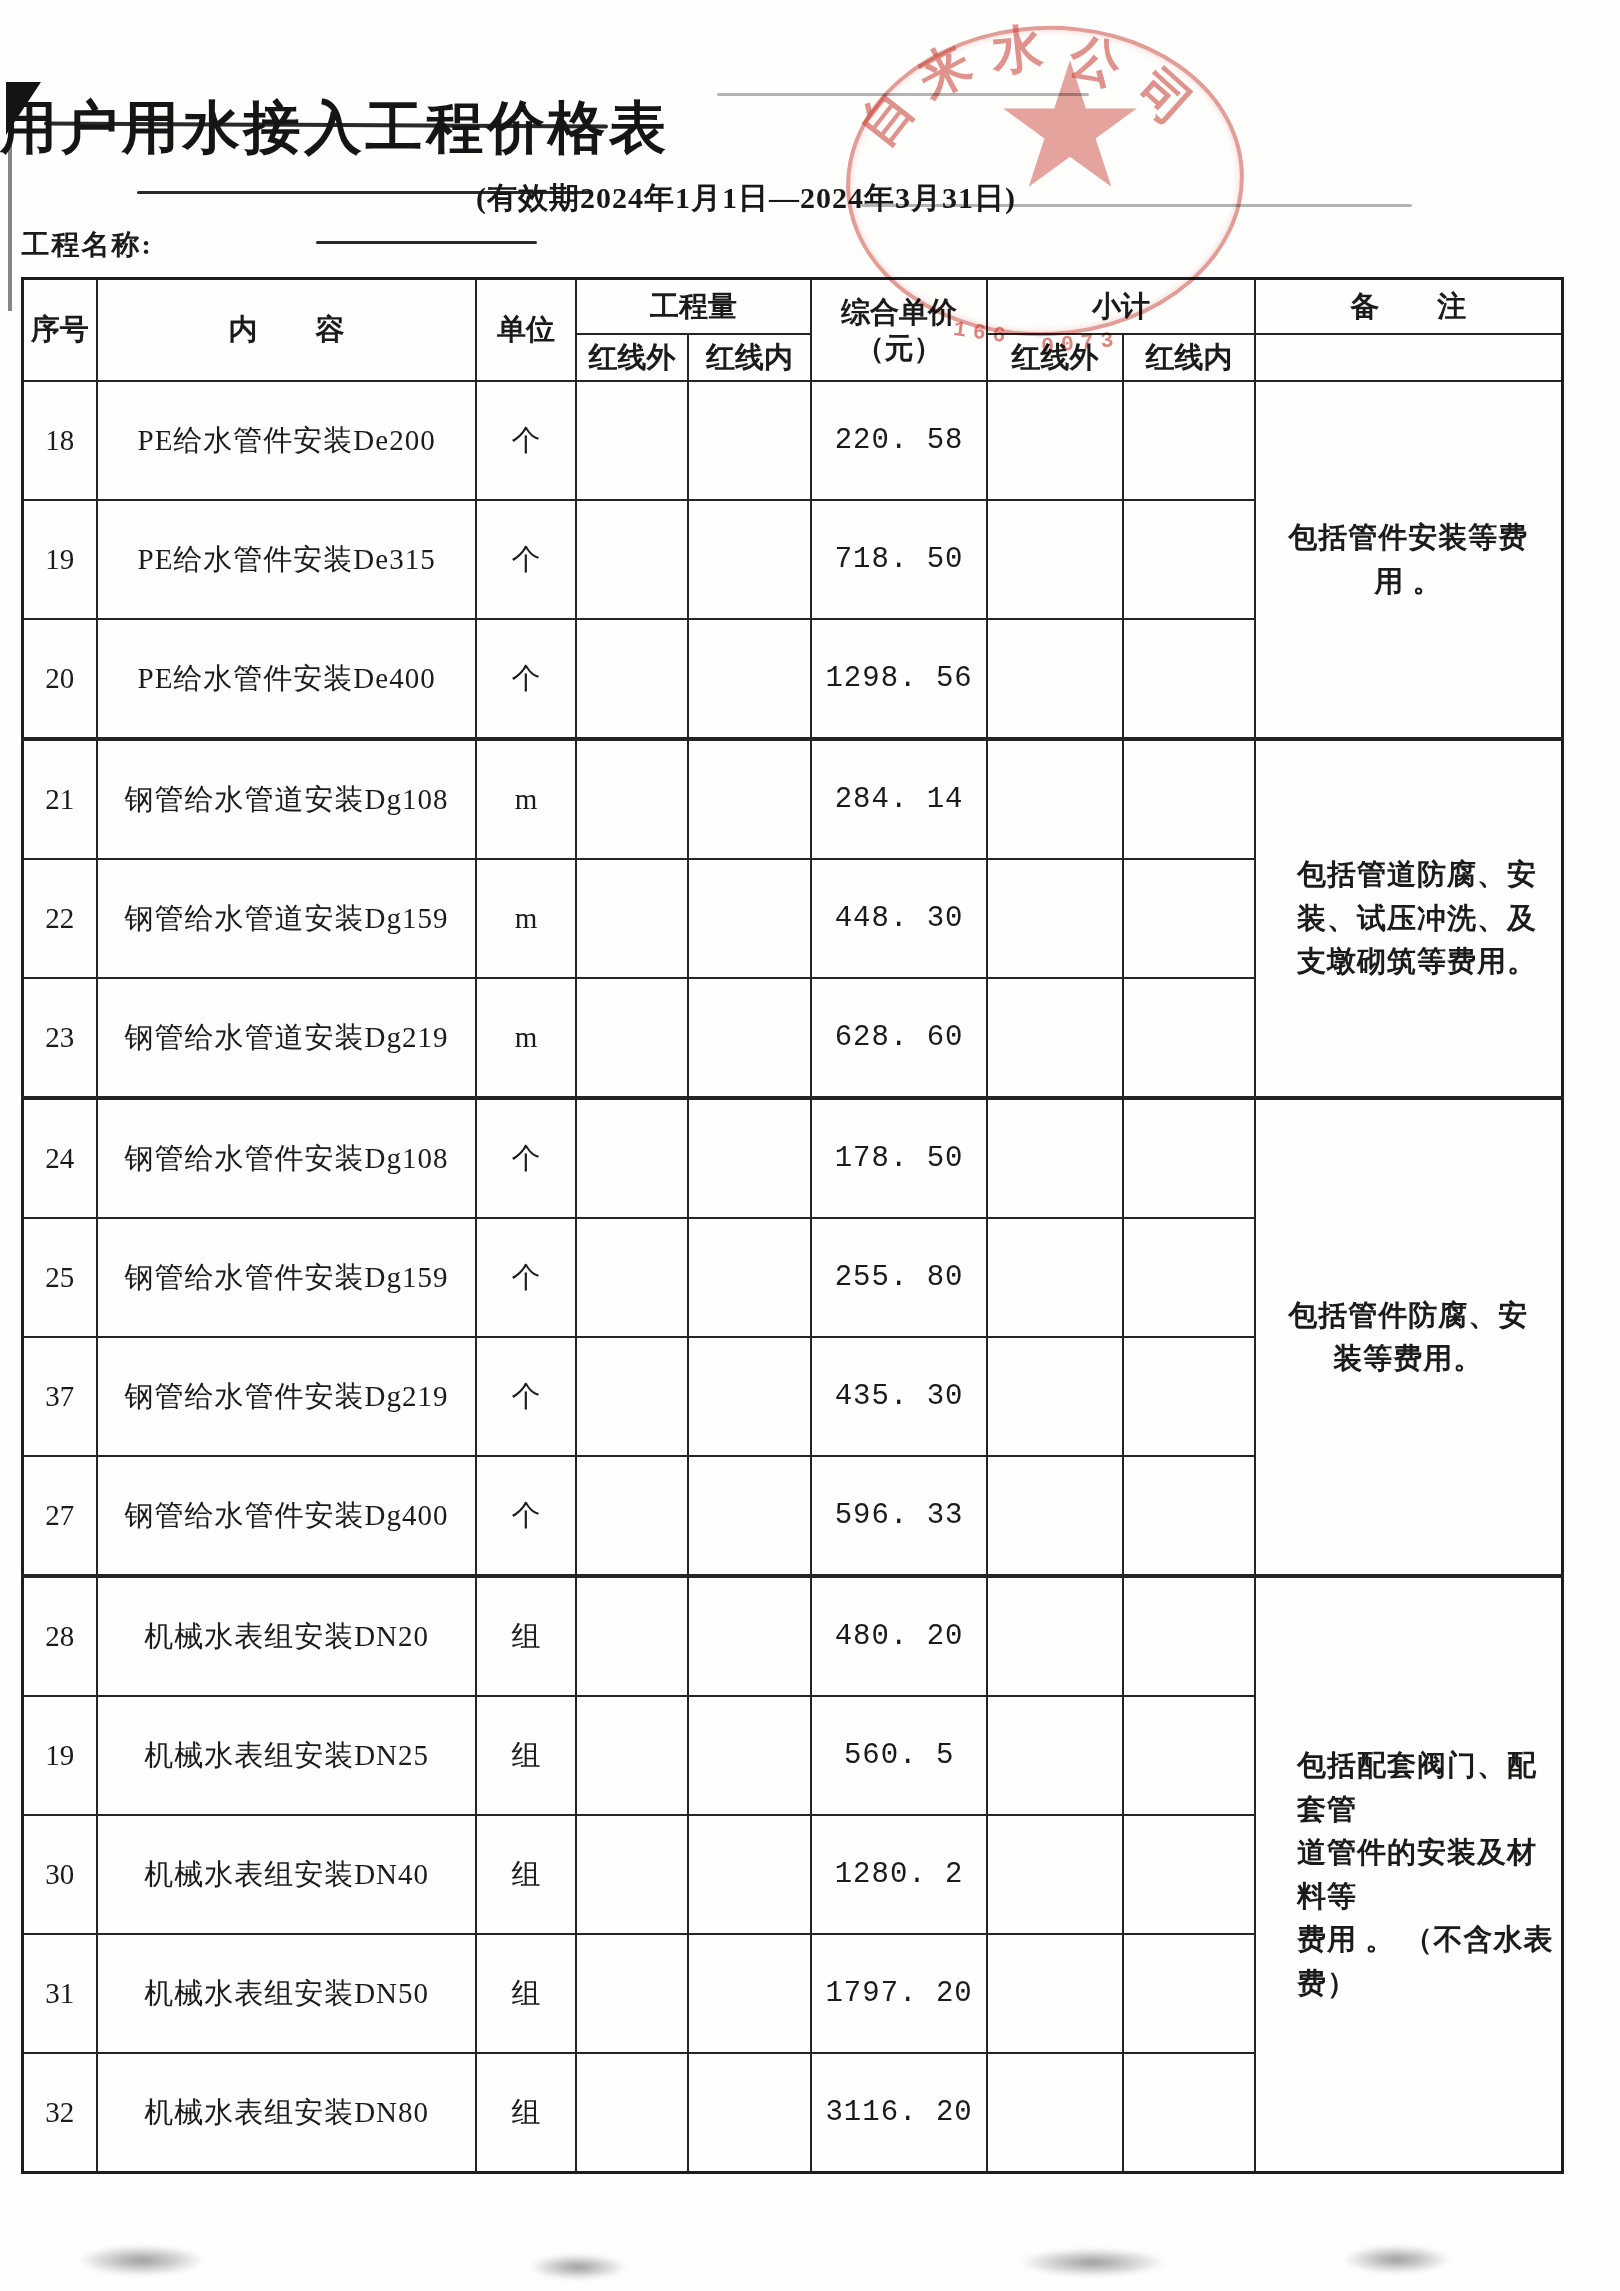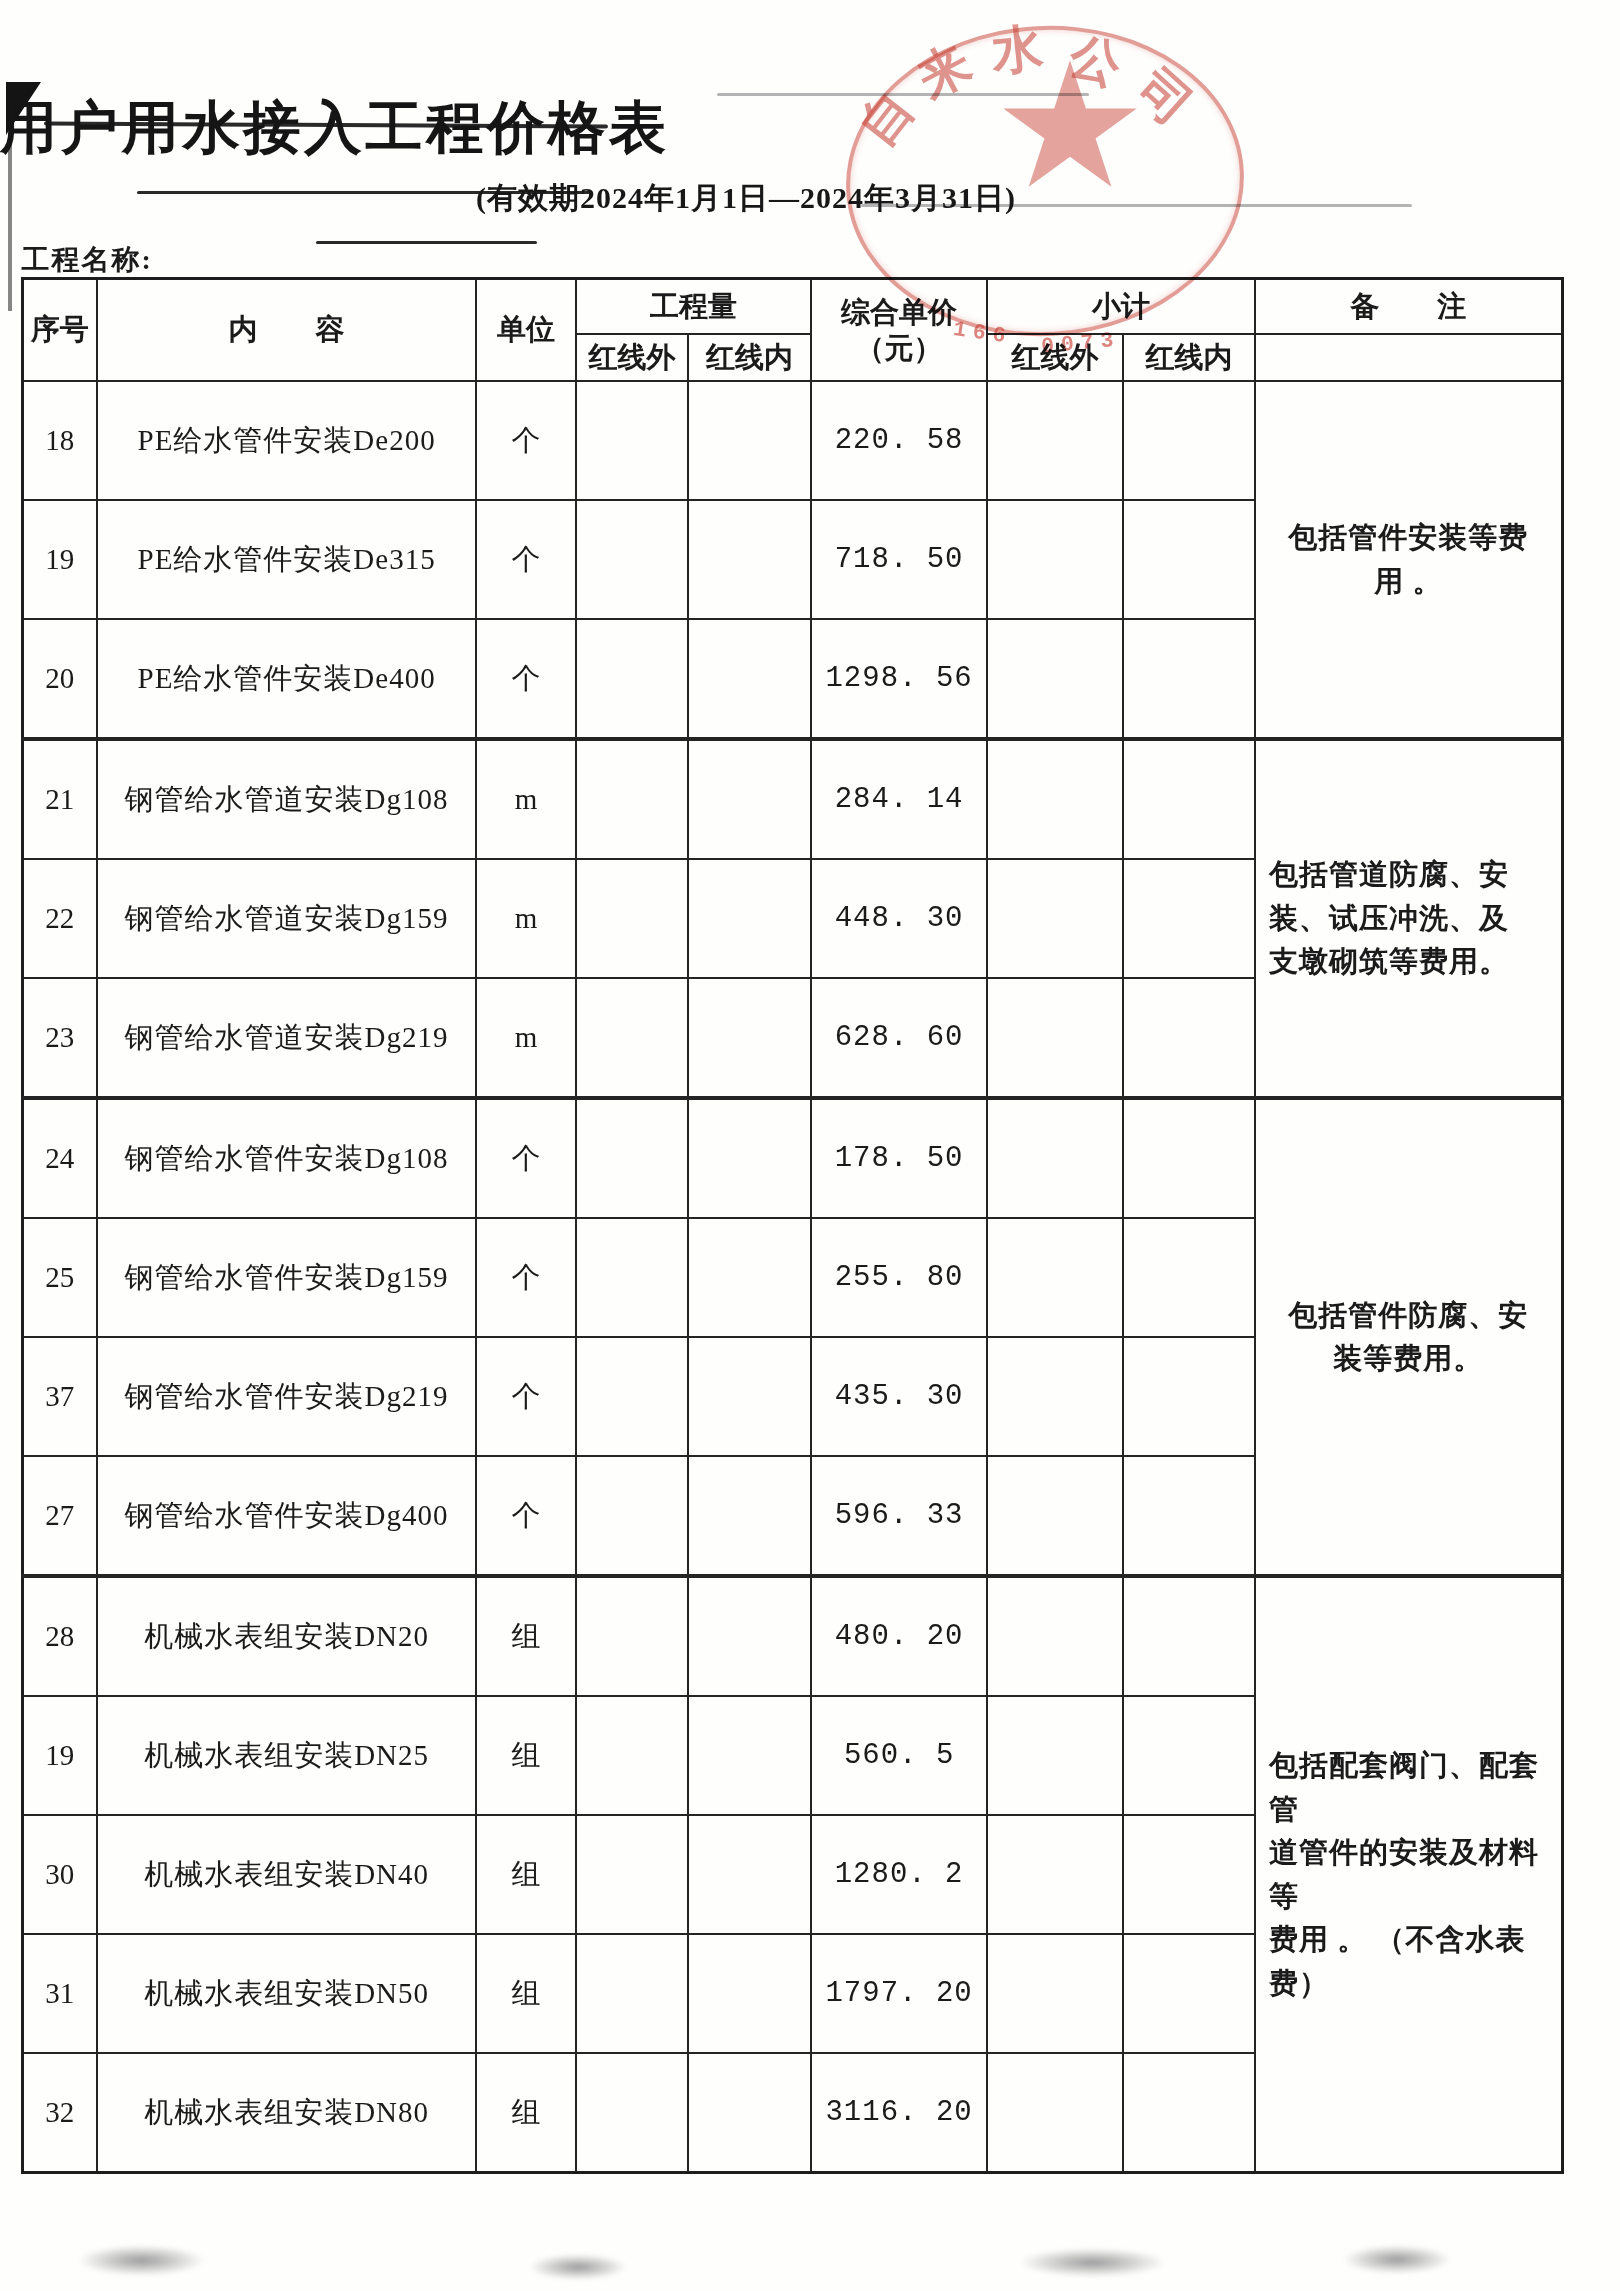--- a/index.html
+++ b/index.html
@@ -10,21 +10,21 @@
   
   .title{
     position:absolute;top:90px;left:0;width:100%;
     font-size:57px;font-weight:700;letter-spacing:3.9px;color:#151515;
   }
   .subtitle{
     position:absolute;top:178px;left:-64px;width:100%;text-align:center;
     font-size:30px;font-weight:600;letter-spacing:1px;color:#181818;
   }
   .project-label{
-    position:absolute;top:241px;left:21.6px;font-size:28px;font-weight:600;letter-spacing:2px;
+    position:absolute;top:226px;left:21.6px;font-size:28px;font-weight:600;letter-spacing:2px;
   }
   
   table.price{
     position:absolute;left:20.6px;top:277px;width:1542px;
     border-collapse:collapse;table-layout:fixed;
   }
   table.price td{
     border:2px solid #242424;
     font-size:29px;text-align:center;vertical-align:middle;
     padding:0;overflow:hidden;
@@ -38,21 +38,21 @@
   td.c-price{
     font-family:"Liberation Mono","DejaVu Sans Mono",monospace;
     font-size:28px;letter-spacing:1px;
   }
   td.c-unit{font-size:28px;}
   td.remark{
     font-size:27.4px;line-height:1.5;letter-spacing:1px;
     white-space:pre-line;padding:0 17.6px;vertical-align:middle;font-weight:bold;
   }
   td.remark.center{text-align:center;}
-  td.remark.left{text-align:left;padding-left:13px;}
+  td.remark.left{text-align:left;padding-left:41px;}
   .pre{white-space:pre-line;line-height:1.25;}
   
   .stamp{position:absolute;left:0;top:0;width:100%;height:100%;pointer-events:none;mix-blend-mode:multiply;}
   .stamp-ellipse{
     position:absolute;left:846px;top:25.5px;width:390px;height:302px;
     border:4.9px solid rgba(199,62,50,0.5);border-radius:50%;transform:rotate(-3deg);
     box-shadow:0 0 5.9px rgba(199,62,50,0.25) inset;
   }
   .stamp-star{
     position:absolute;left:992px;top:39px;font-size:174px;line-height:1;

